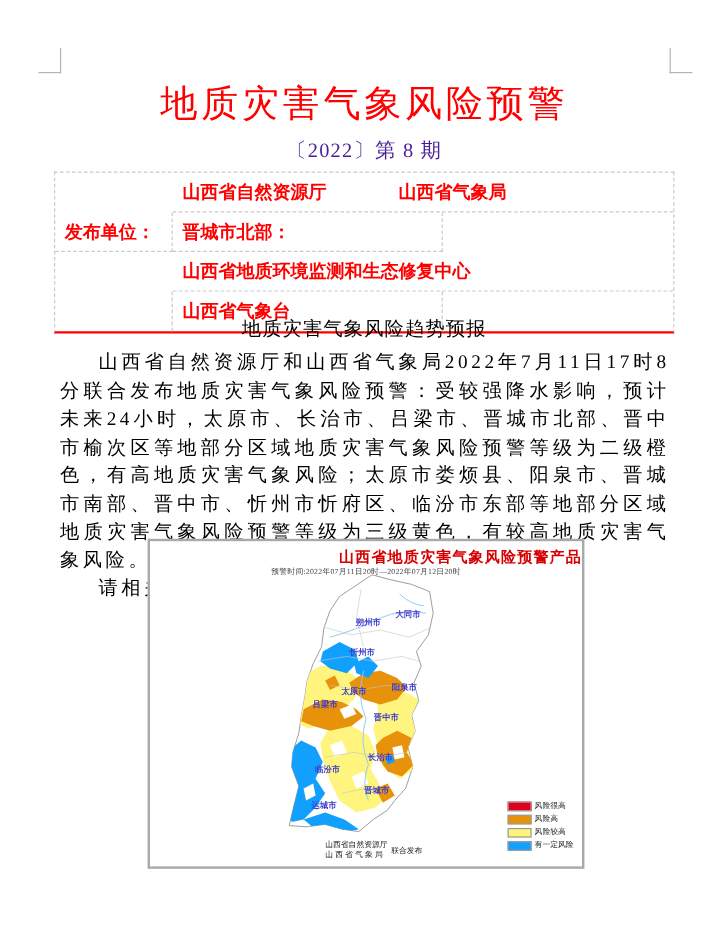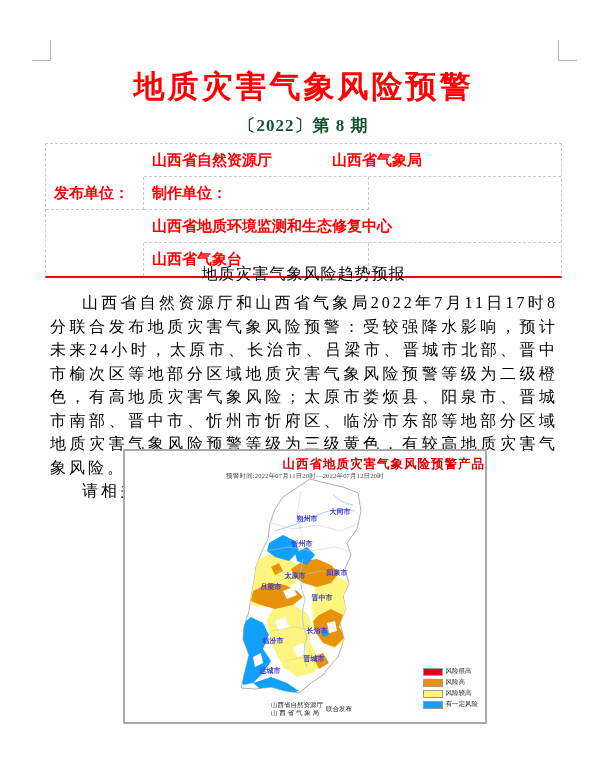--- a/index.html
+++ b/index.html
@@ -7,26 +7,26 @@
     width:607px;height:783px;background:#ffffff;position:relative;
     font-family:"Liberation Serif","DejaVu Serif",serif;color:#000;overflow:hidden;
   }
   
   .corner{position:absolute;width:18px;height:20px;}
   .corner-tl{left:32px;top:40px;border-right:1px solid #b4b4b4;border-bottom:1px solid #b4b4b4;}
   .corner-tr{left:558px;top:40px;border-left:1px solid #b4b4b4;border-bottom:1px solid #b4b4b4;}
 
   .doc-title{
     position:absolute;left:0;top:66px;width:100%;text-align:center;
-    color:#ff0000;font-size:31px;font-weight:bold;letter-spacing:3px;
+    color:#ff0000;font-size:31px;font-weight:normal;letter-spacing:3px;
     font-family:"Liberation Sans","DejaVu Sans",sans-serif;
   }
   .doc-issue{
     position:absolute;left:0;top:114px;width:100%;text-align:center;
-    color:#14532d;font-size:17px;font-weight:bold;letter-spacing:1px;
+    color:#4c1d95;font-size:17px;font-weight:normal;letter-spacing:1px;
   }
 
   
   .doc-table{
     position:absolute;left:45px;top:143px;width:517px;
     display:grid;grid-template-columns:98px 225px 192px;
     border:1px dashed #c9c9c9;border-bottom:2px solid #ff0000;
     box-sizing:border-box;
   }
   .doc-table .cell{
@@ -94,21 +94,21 @@
   <div class="corner corner-tl"></div>
   <div class="corner corner-tr"></div>
 
   <div class="doc-title">地质灾害气象风险预警</div>
   <div class="doc-issue">〔2022〕第 8 期</div>
 
   <div class="doc-table">
     <div class="cell b-b span2">山西省自然资源厅　　　　山西省气象局</div>
     <div class="cell b-r b-b">发布单位：</div>
 
-    <div class="cell b-r b-b">制作单位：</div>
+    <div class="cell b-r b-b">晋城市北部：</div>
     <div class="cell b-b span2">山西省地质环境监测和生态修复中心</div>
 
     <div class="cell b-r"></div>
     <div class="cell b-r">山西省气象台</div>
   </div>
 
   <div class="report-heading">地质灾害气象风险趋势预报</div>
 
   <div class="report-body">
     <p>山西省自然资源厅和山西省气象局2022年7月11日17时8分联合发布地质灾害气象风险预警：受较强降水影响，预计未来24小时，太原市、长治市、吕梁市、晋城市北部、晋中市榆次区等地部分区域地质灾害气象风险预警等级为二级橙色，有高地质灾害气象风险；太原市娄烦县、阳泉市、晋城市南部、晋中市、忻州市忻府区、临汾市东部等地部分区域地质灾害气象风险预警等级为三级黄色，有较高地质灾害气象风险。</p>

